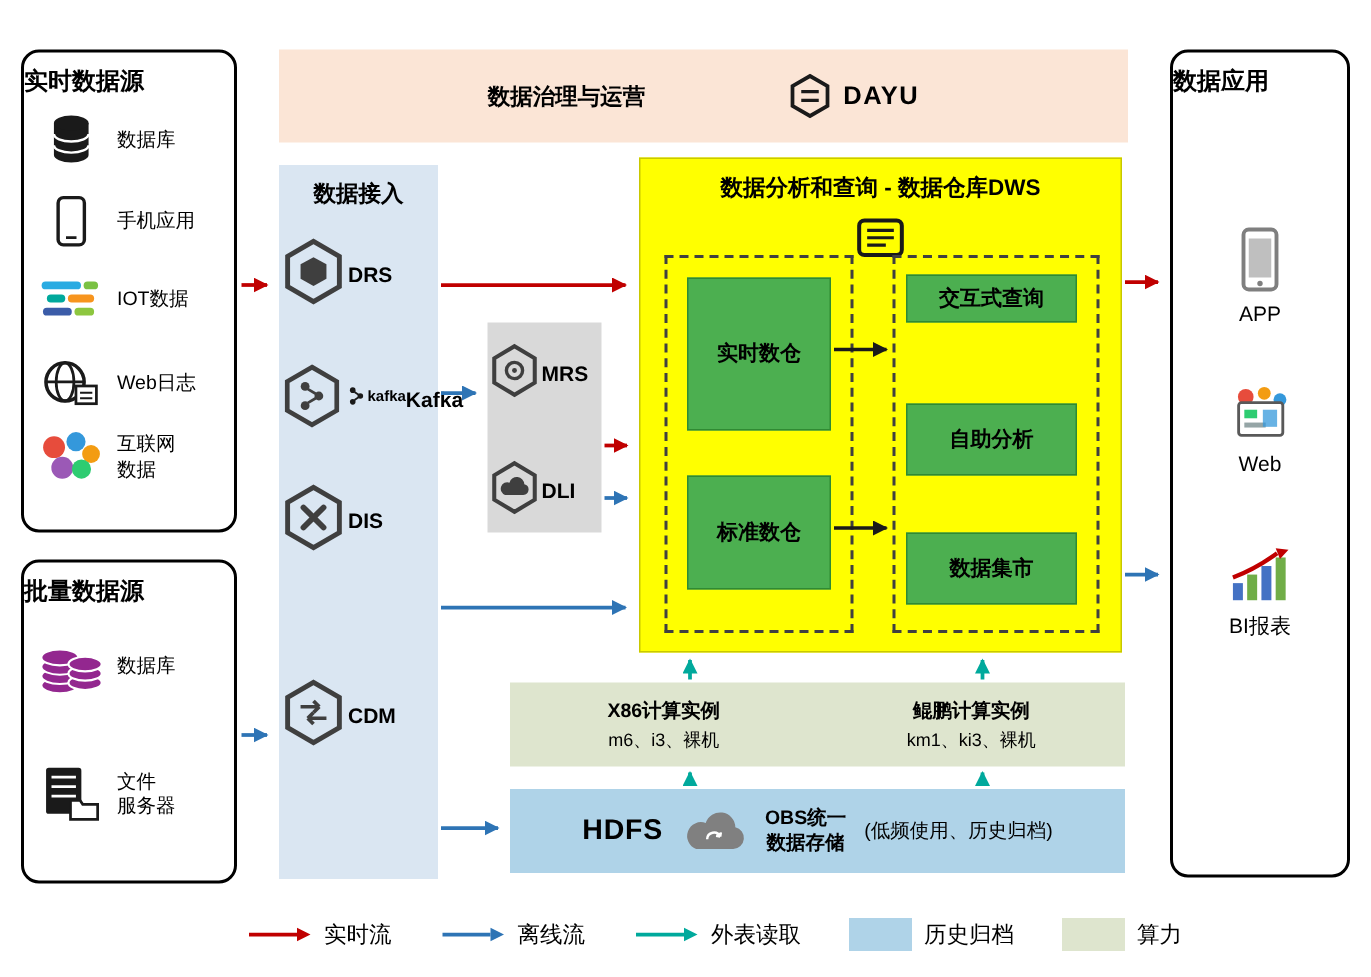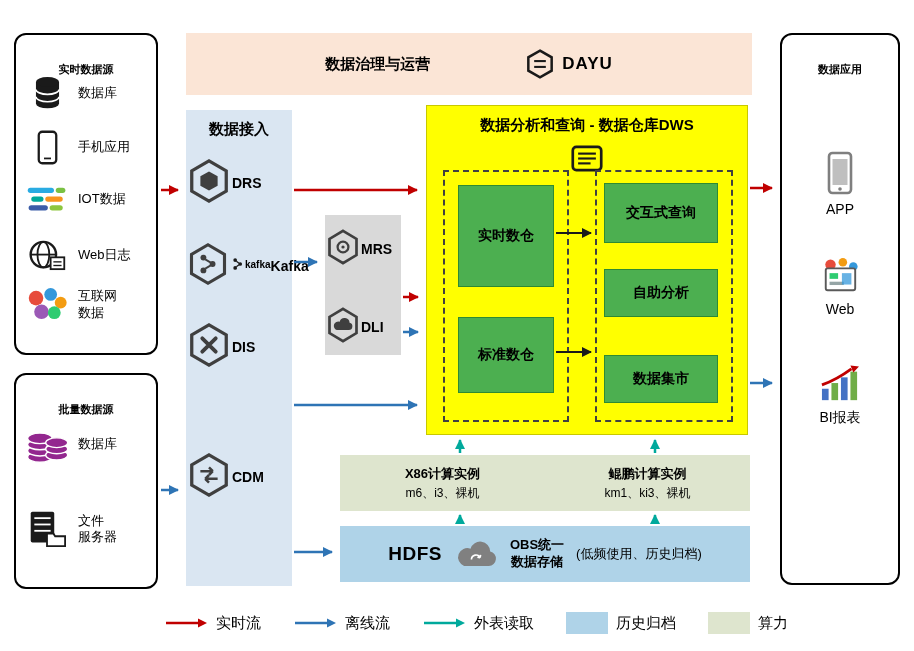--- a/index.html
+++ b/index.html
@@ -2,21 +2,21 @@
 <html><head>
 <meta charset="utf-8">
 <style>
   * { margin:0; padding:0; box-sizing:border-box; }
   body { font-family:"Liberation Sans","DejaVu Sans",sans-serif; background:#fff; color:#000; }
   .canvas { position:relative; width:914px; height:651px; background:#fff; overflow:hidden; }
   .abs { position:absolute; }
 
   
   .panel { border:2.5px solid #000; border-radius:12px; background:#fff; }
-  .panel-title { font-weight:bold; font-size:11px; text-align:center; margin-top:27px; }
+  .panel-title { font-weight:bold; font-size:16px; text-align:left; margin-top:9px; }
 
   .src-item { position:absolute; left:6px; width:132px; display:flex; align-items:center; gap:6px; }
   .src-icon { width:50px; min-width:50px; display:flex; justify-content:center; align-items:center; }
   .src-label { font-size:13px; line-height:1.25; white-space:pre-line; }
 
   
   .gov-bar { left:186px; top:33px; width:566px; height:62px; background:#FBE5D6;
              display:flex; align-items:center; justify-content:center; gap:95px; }
   .gov-title { font-weight:bold; font-size:15px; }
   .gov-logo { display:flex; align-items:center; gap:7px; font-weight:bold; font-size:17px; letter-spacing:1px; }
@@ -288,21 +288,21 @@
     <div class="dashed" style="left:16px;top:64px;width:126px;height:252px"></div>
     <div class="dashed" style="left:168px;top:64px;width:138px;height:252px"></div>
 
     <div class="green-box" style="left:31px;top:79px;width:96px;height:102px">
       <span>实时数仓</span>
     </div>
     <div class="green-box" style="left:31px;top:211px;width:96px;height:76px">
       <span>标准数仓</span>
     </div>
 
-    <div class="green-box" style="left:177px;top:77px;width:114px;height:60px">
+    <div class="green-box" style="left:177px;top:77px;width:114px;height:32px">
       <span>交互式查询</span>
     </div>
     <div class="green-box" style="left:177px;top:163px;width:114px;height:48px">
       <span>自助分析</span>
     </div>
     <div class="green-box" style="left:177px;top:249px;width:114px;height:48px">
       <span>数据集市</span>
     </div>
   </div>
 

